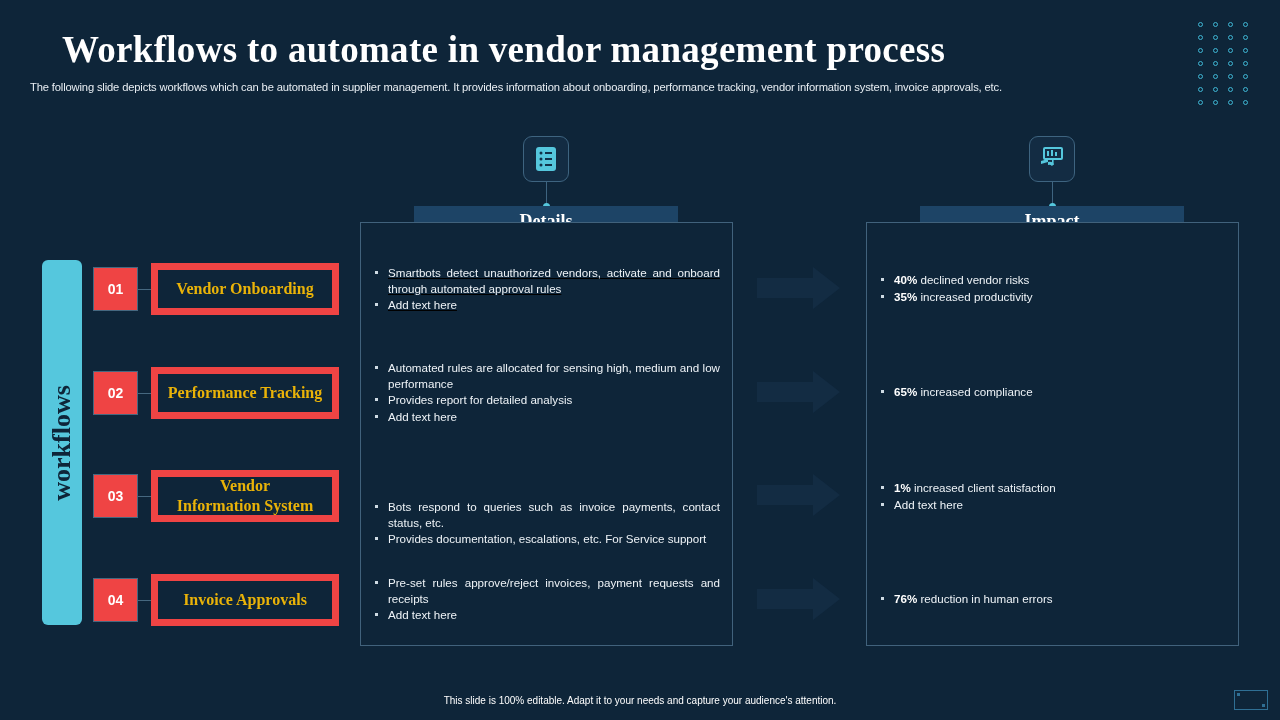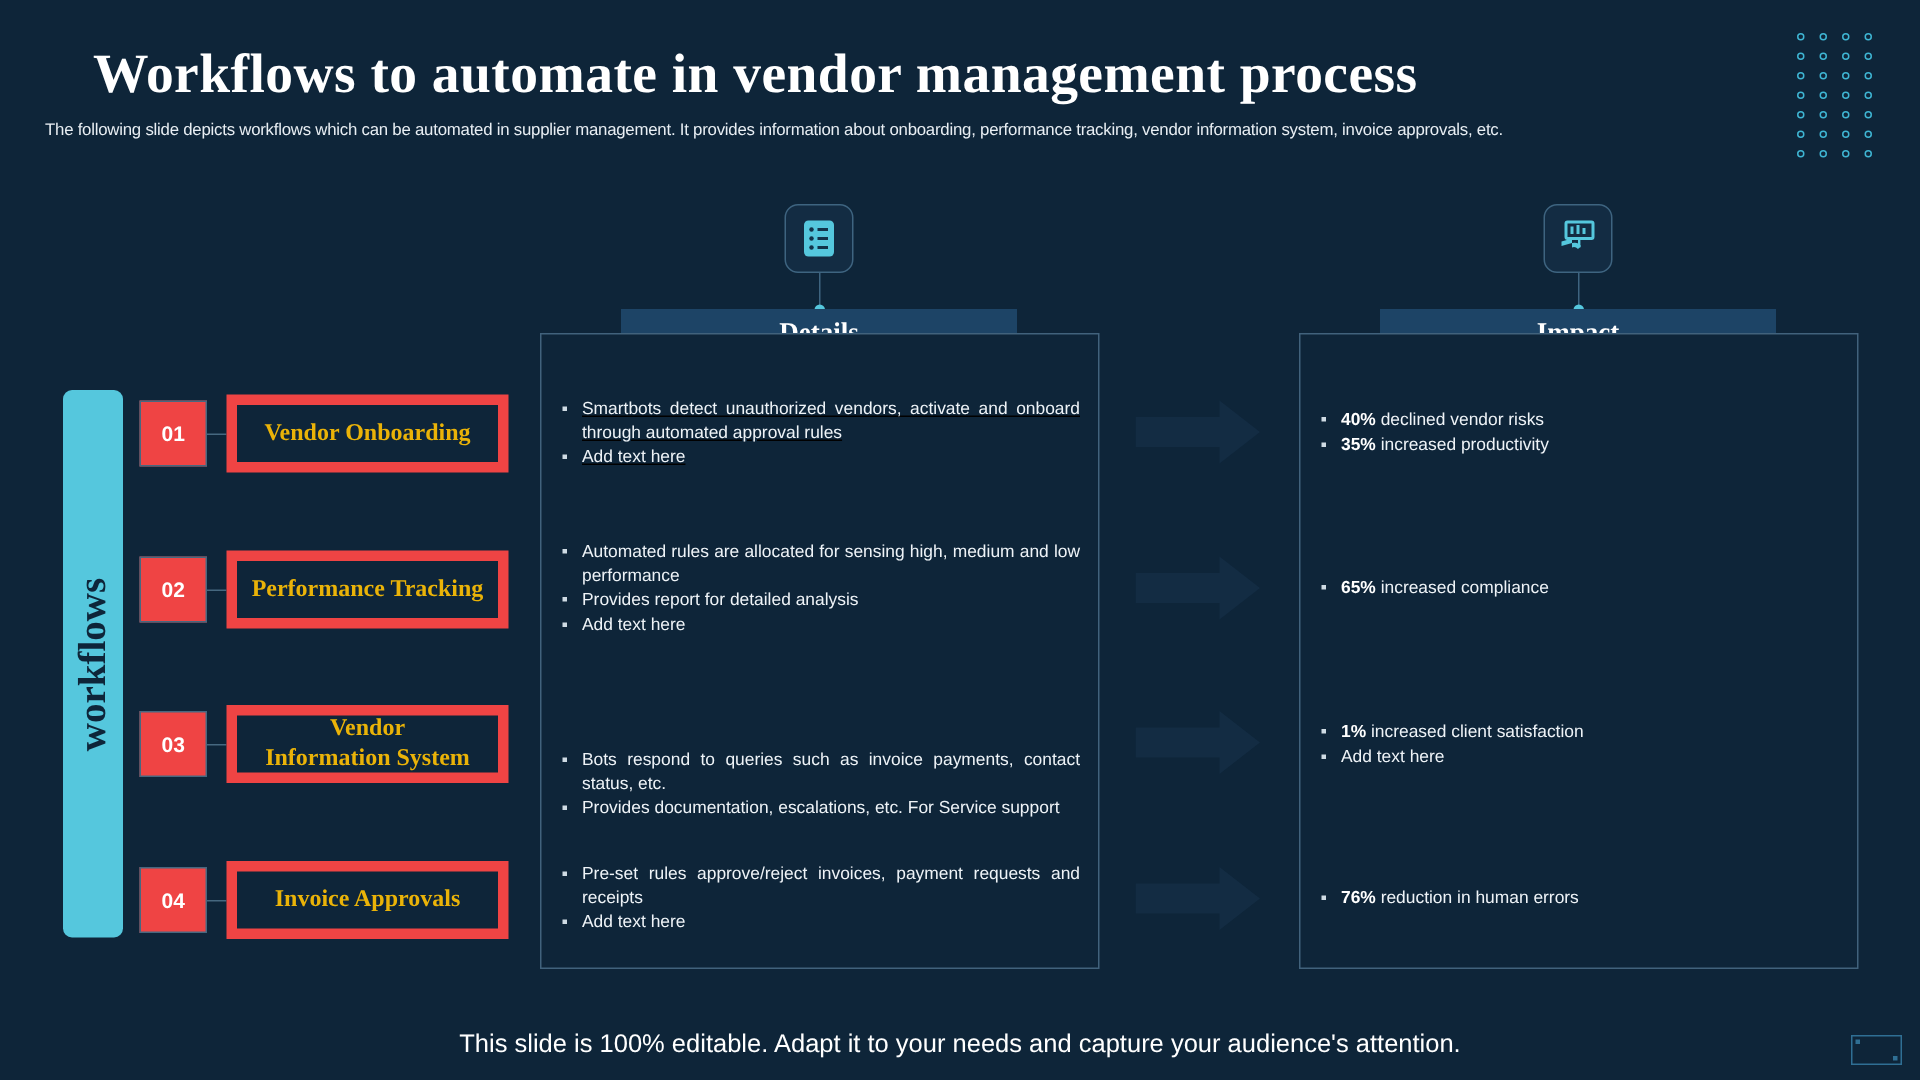--- a/index.html
+++ b/index.html
@@ -112,21 +112,21 @@
   }
   .blk li b { font-weight: 700; color: #ffffff; }
   .details-blk li { text-align: justify; }
 
   
   .arrow { position: absolute; width: 84px; height: 44px; }
 
   
   .footer {
     position: absolute; left: 0; right: 0; bottom: 14px;
-    text-align: center; font-size: 17px; color: #ffffff;
+    text-align: center; font-size: 10px; color: #ffffff;
   }
   .corner-box {
     position: absolute; right: 12px; bottom: 10px;
     width: 34px; height: 20px;
     border: 1px solid #2f6f94;
   }
   .corner-box::before, .corner-box::after {
     content: ""; position: absolute; width: 3px; height: 3px;
     background: #2f6f94;
   }

